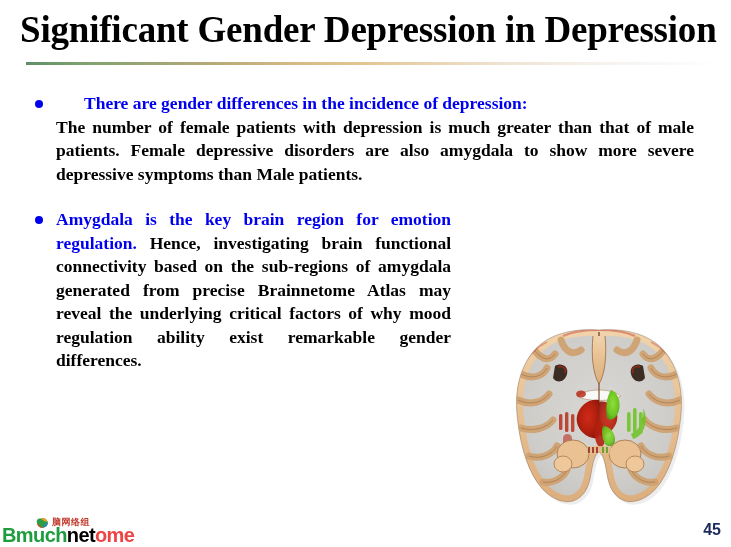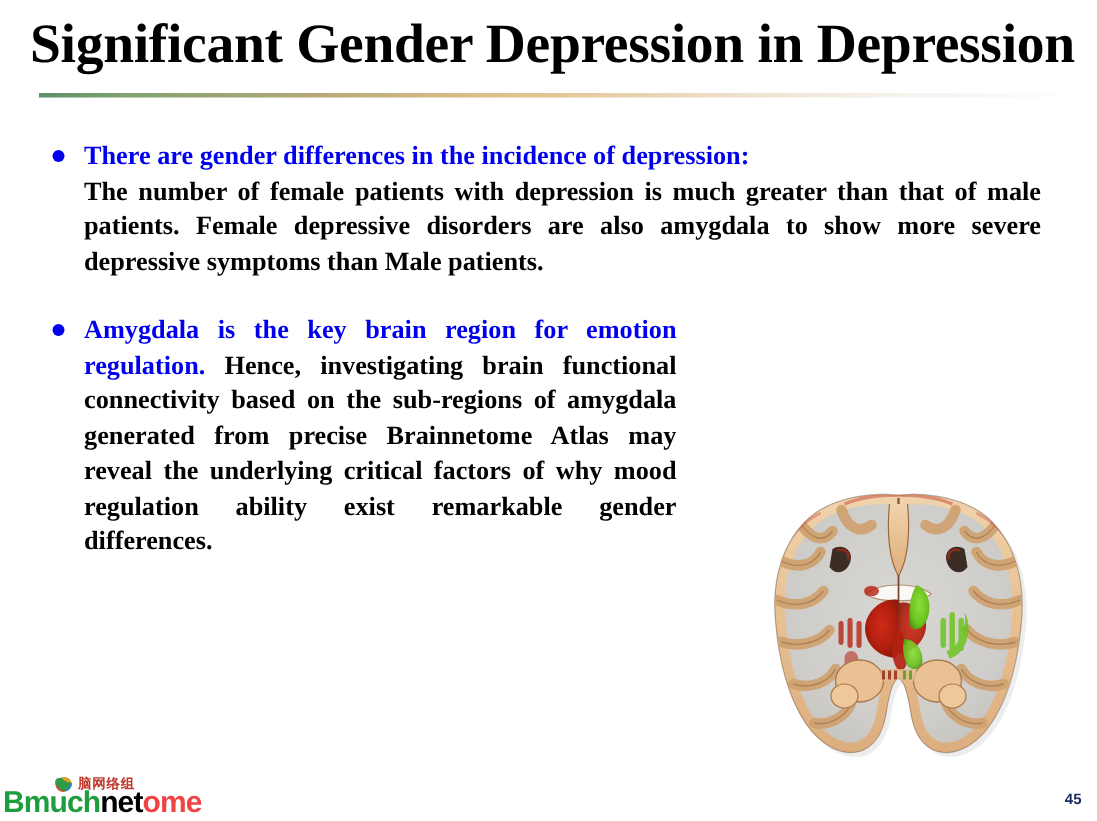--- a/index.html
+++ b/index.html
@@ -87,21 +87,21 @@
     color: #0000ee;
   }
 
   
   .w-wide { width: 638px; }
   .w-narrow { width: 395px; }
 
   
   #bullet-1 { top: 0; }
   #bullet-1 .para { text-align: left; }
-  #bullet-1 .lead { display: block; }
+  #bullet-1 .lead { display: block; margin-left: 28px; }
   #bullet-1 .rest { display: block; text-align: justify; }
 
   
   #bullet-2 { margin-top: 18px; }
 
   
   #bullet-3 { margin-top: 22px; }
   #bullet-3 .para { text-align: justify; }
 
   
@@ -153,21 +153,21 @@
     color: #c0392b;
     letter-spacing: 0.5px;
     white-space: nowrap;
   }
 
   .page-number {
     position: absolute;
     right: 10px;
     bottom: 8px;
     font-family: "Liberation Sans", "DejaVu Sans", sans-serif;
-    font-size: 10px;
+    font-size: 16px;
     font-weight: bold;
     color: #1c2b5e;
     text-align: center;
   }
 </style>
 </head>
 <body>
 
 <div class="slide-title">Significant Gender Depression in Depression</div>
 

